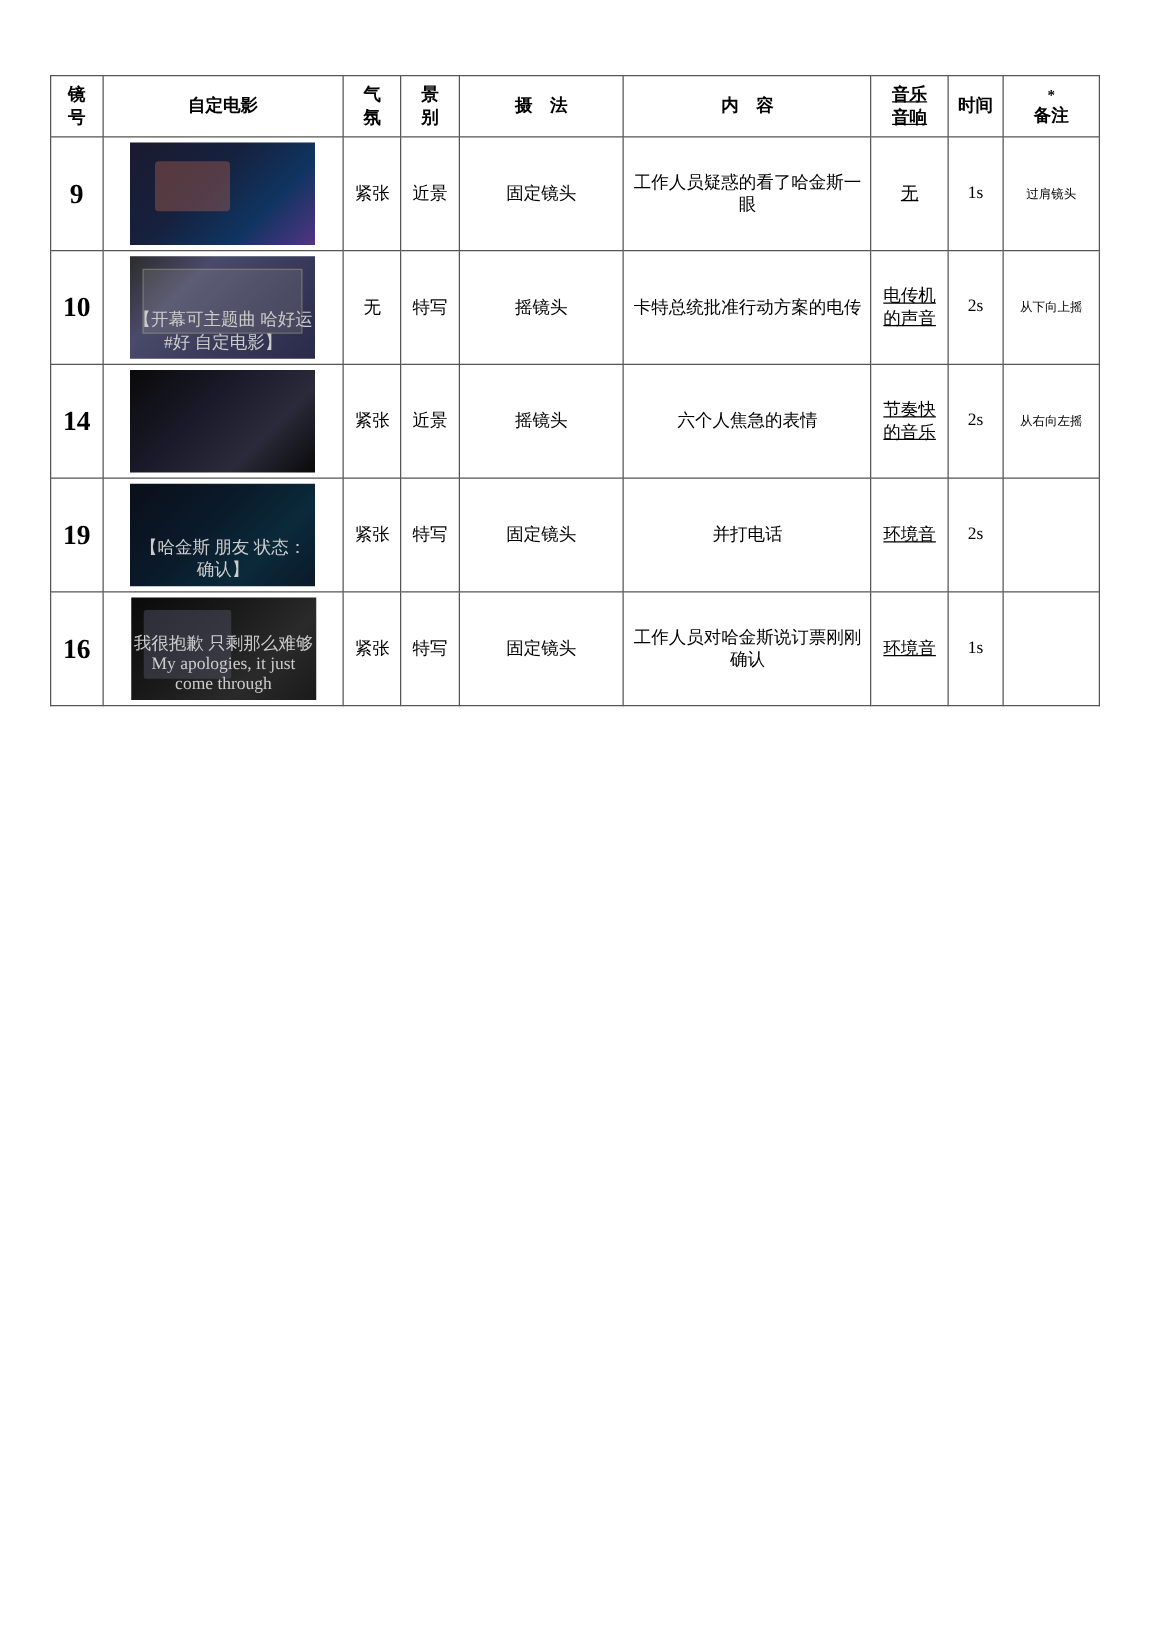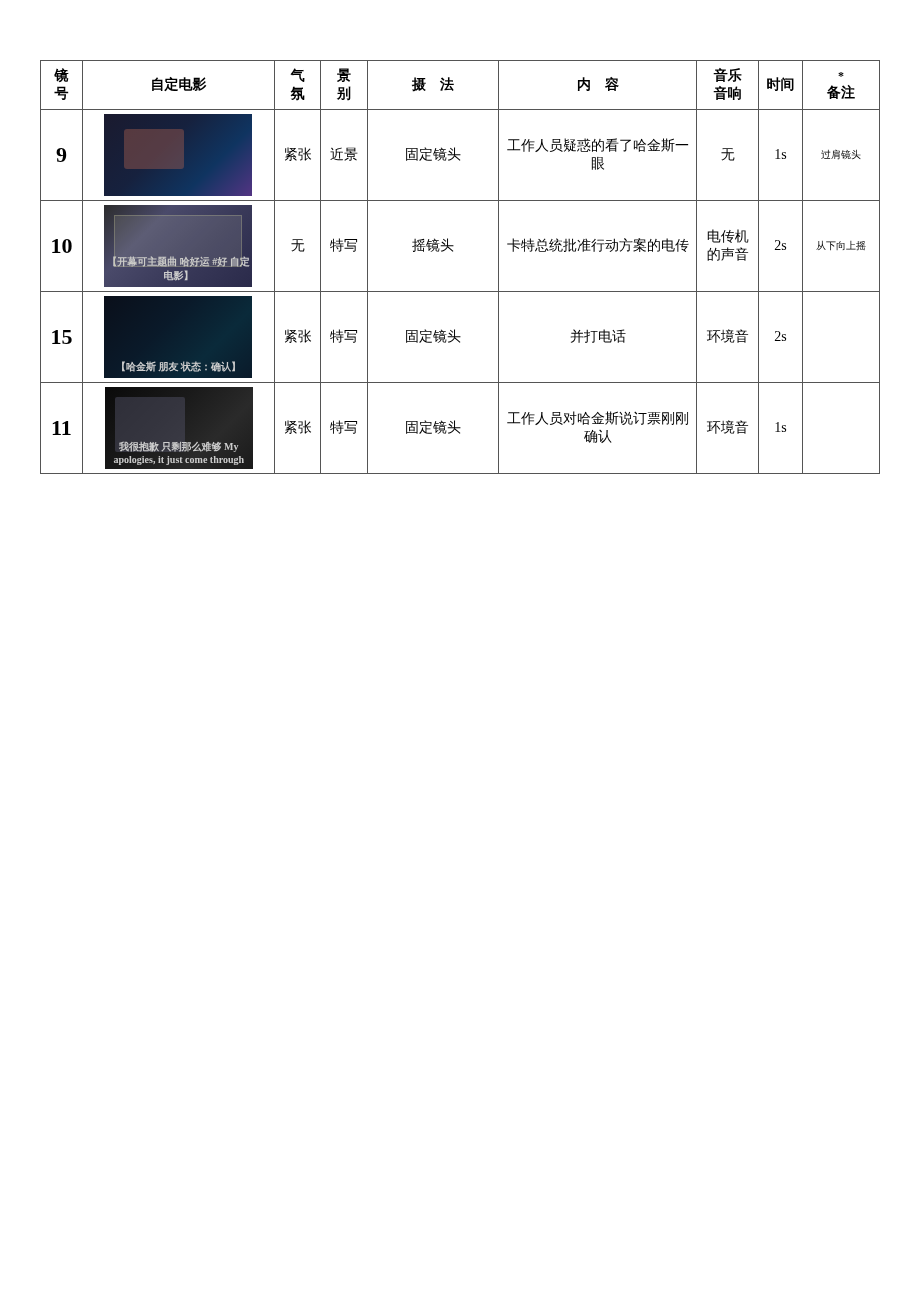--- a/index.html
+++ b/index.html
@@ -25,21 +25,21 @@
       font-weight: bold;
       font-size: 14px;
       background: #fff;
     }
     .col-num { width: 38px; }
     .col-img { width: 160px; }
     .col-atm { width: 42px; }
     .col-scene { width: 42px; }
     .col-method { width: 120px; }
     .col-content { width: 180px; margin-left: 48px; }
-    .col-music { width: 56px; }
+    .col-music { width: 56px; text-decoration: underline; }
     .col-time { width: 40px; }
     .col-note { width: 70px; }
 
     .row-num {
       font-size: 22px;
       font-weight: bold;
     }
     .film-thumb {
       width: 148px;
       height: 82px;
@@ -55,25 +55,24 @@
     .thumb-13 { background: linear-gradient(135deg, #0a0a0a 0%, #1a1a1a 40%, #2a2a2a 70%, #0a0a0a 100%); }
     .thumb-14 { background: linear-gradient(135deg, #0a0a0a 0%, #1a1a2a 40%, #2a2a3a 70%, #0a0a0a 100%); }
     .thumb-15 { background: linear-gradient(135deg, #0a0f1a 0%, #0a1a2a 40%, #0a2a3a 70%, #0a1a2a 100%); }
     .thumb-16 { background: linear-gradient(135deg, #0a0a0a 0%, #1a1a1a 40%, #2a2a2a 70%, #1a1a1a 100%); margin-left: 18px; }
 
     .thumb-label {
       position: absolute;
       bottom: 4px;
       left: 2px;
       right: 2px;
-      font-size: 10px;
+      font-size: 14px;
       color: #ccc;
       text-align: center;
       font-family: "SimSun", serif;
-      font-weight: bold;
     }
     
     .thumb-9::after {
       content: "";
       position: absolute;
       top: 15px; left: 20px;
       width: 60px; height: 40px;
       background: rgba(180,100,80,0.4);
       border-radius: 3px;
     }
@@ -152,36 +151,49 @@
         </td>
         <td class="col-atm">无</td>
         <td class="col-scene">特写</td>
         <td class="col-method">摇镜头</td>
         <td class="col-content">卡特总统批准行动方案的电传</td>
         <td class="col-music">电传机的声音</td>
         <td class="col-time">2s</td>
         <td class="col-note note-cell">从下向上摇</td>
       </tr>
       <tr>
-        <td class="col-num row-num">15</td>
+        <td class="col-num row-num">14</td>
+        <td class="col-img img-cell">
+          <div class="film-thumb thumb-14"></div>
+        </td>
+        <td class="col-atm">紧张</td>
+        <td class="col-scene">近景</td>
+        <td class="col-method">摇镜头</td>
+        <td class="col-content">六个人焦急的表情</td>
+        <td class="col-music">节奏快的音乐</td>
+        <td class="col-time">2s</td>
+        <td class="col-note note-cell">从右向左摇</td>
+      </tr>
+      <tr>
+        <td class="col-num row-num">19</td>
         <td class="col-img img-cell">
           <div class="film-thumb thumb-15">
             <div class="thumb-label">【哈金斯 朋友 状态：确认】</div>
           </div>
         </td>
         <td class="col-atm">紧张</td>
         <td class="col-scene">特写</td>
         <td class="col-method">固定镜头</td>
         <td class="col-content">并打电话</td>
         <td class="col-music">环境音</td>
         <td class="col-time">2s</td>
         <td class="col-note note-cell"></td>
       </tr>
       <tr>
-        <td class="col-num row-num">11</td>
+        <td class="col-num row-num">16</td>
         <td class="col-img img-cell">
           <div class="film-thumb thumb-16">
             <div class="thumb-label">我很抱歉 只剩那么难够
 My apologies, it just come through</div>
           </div>
         </td>
         <td class="col-atm">紧张</td>
         <td class="col-scene">特写</td>
         <td class="col-method">固定镜头</td>
         <td class="col-content">工作人员对哈金斯说订票刚刚确认</td>

